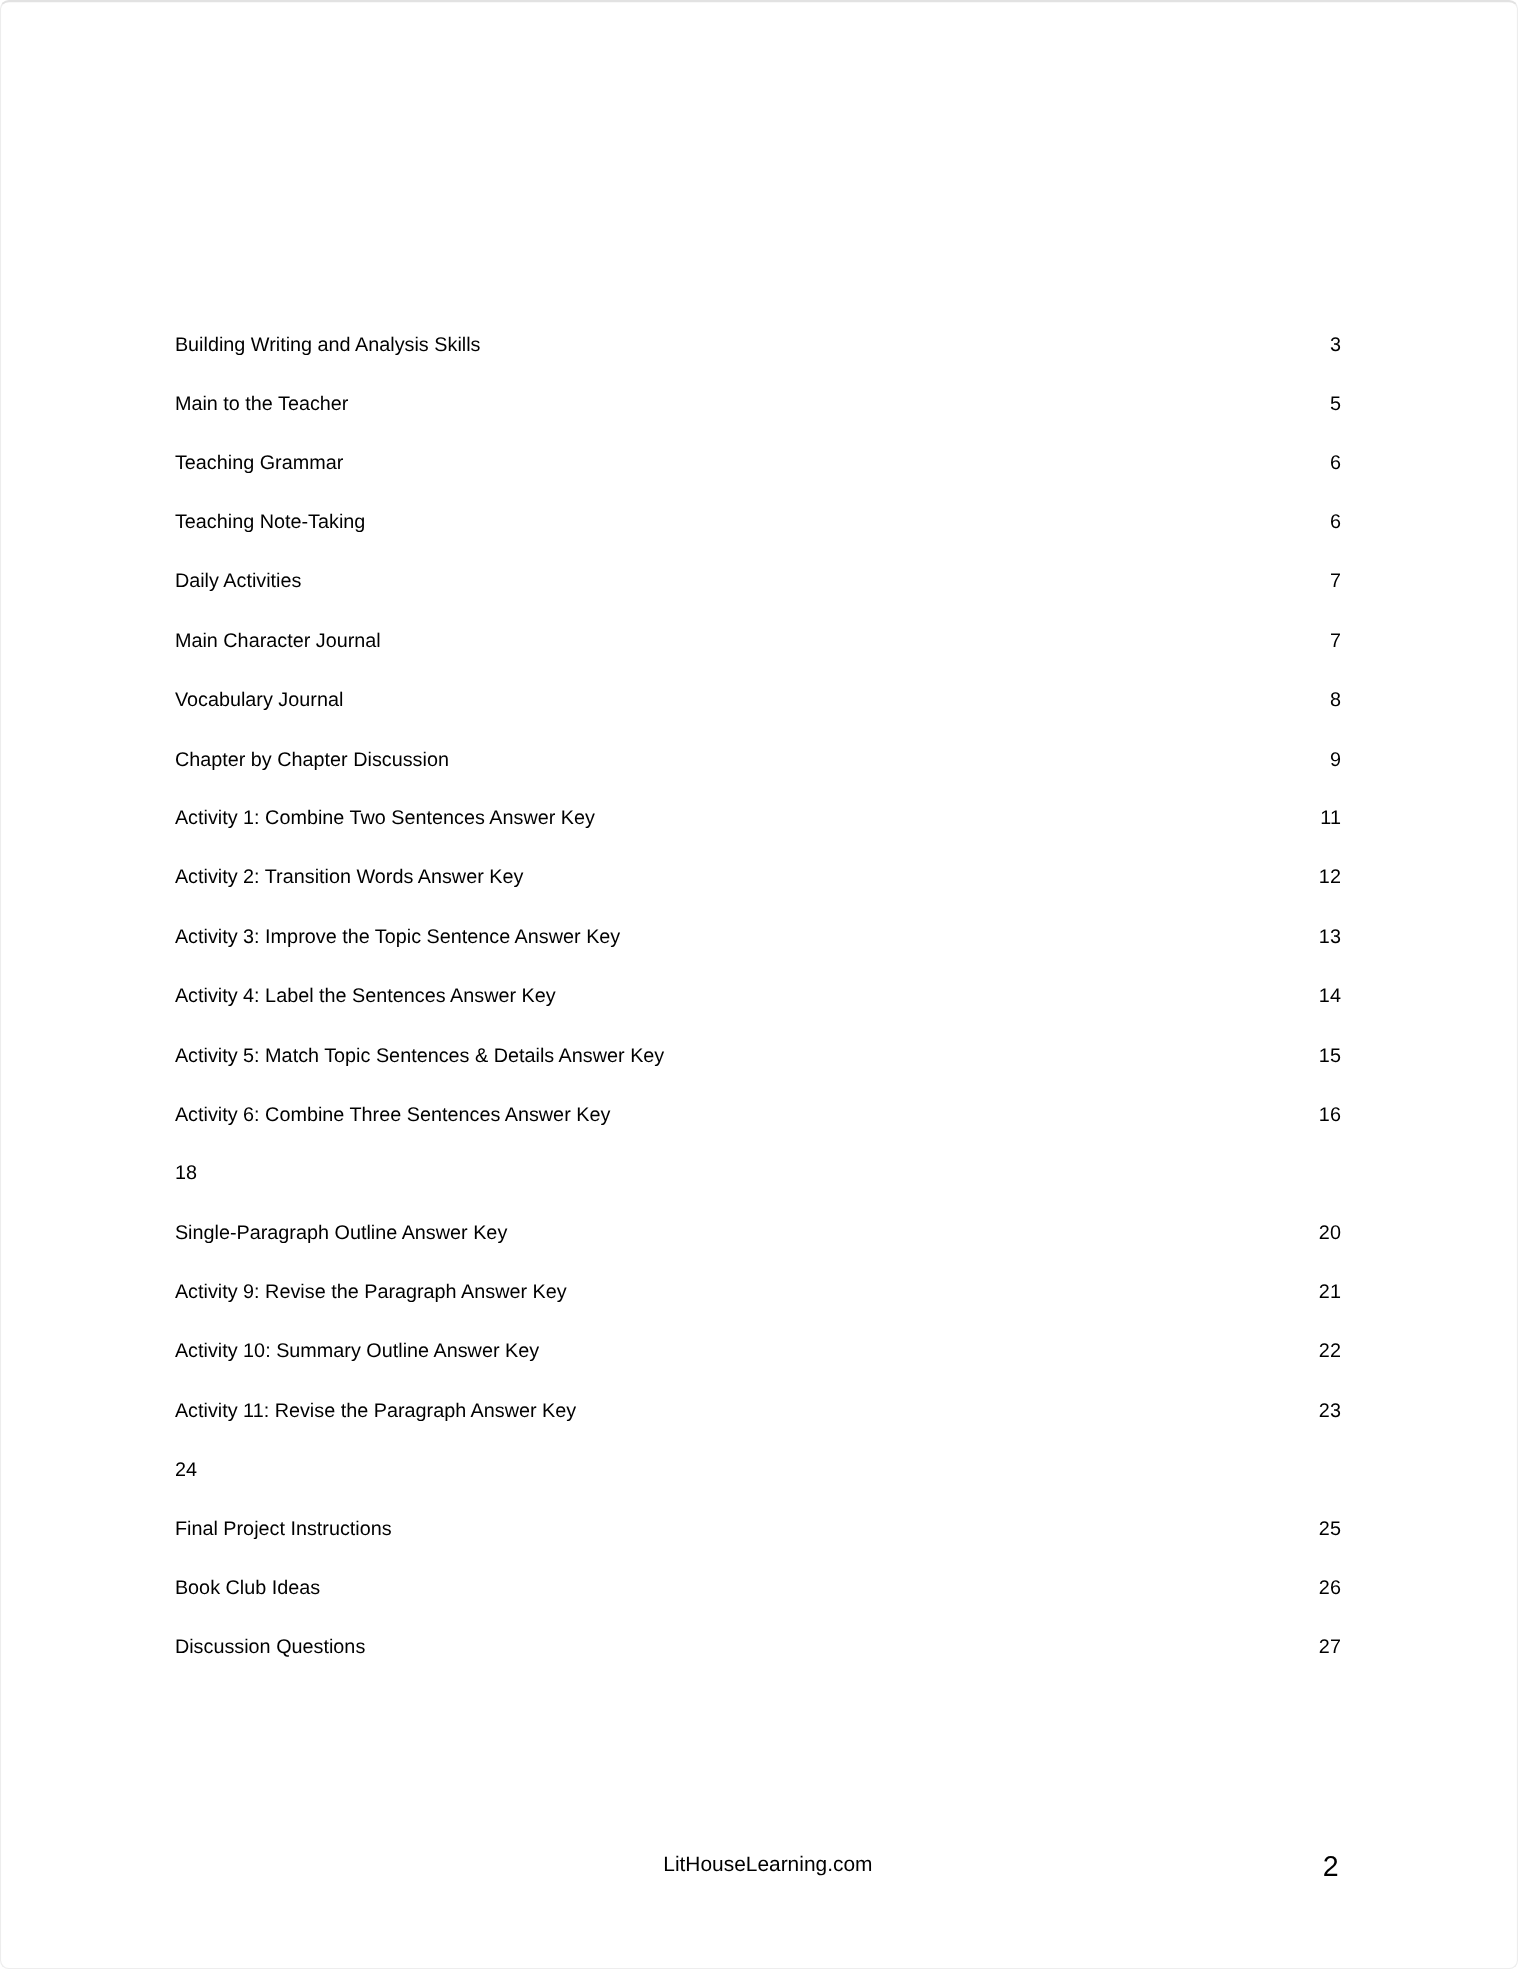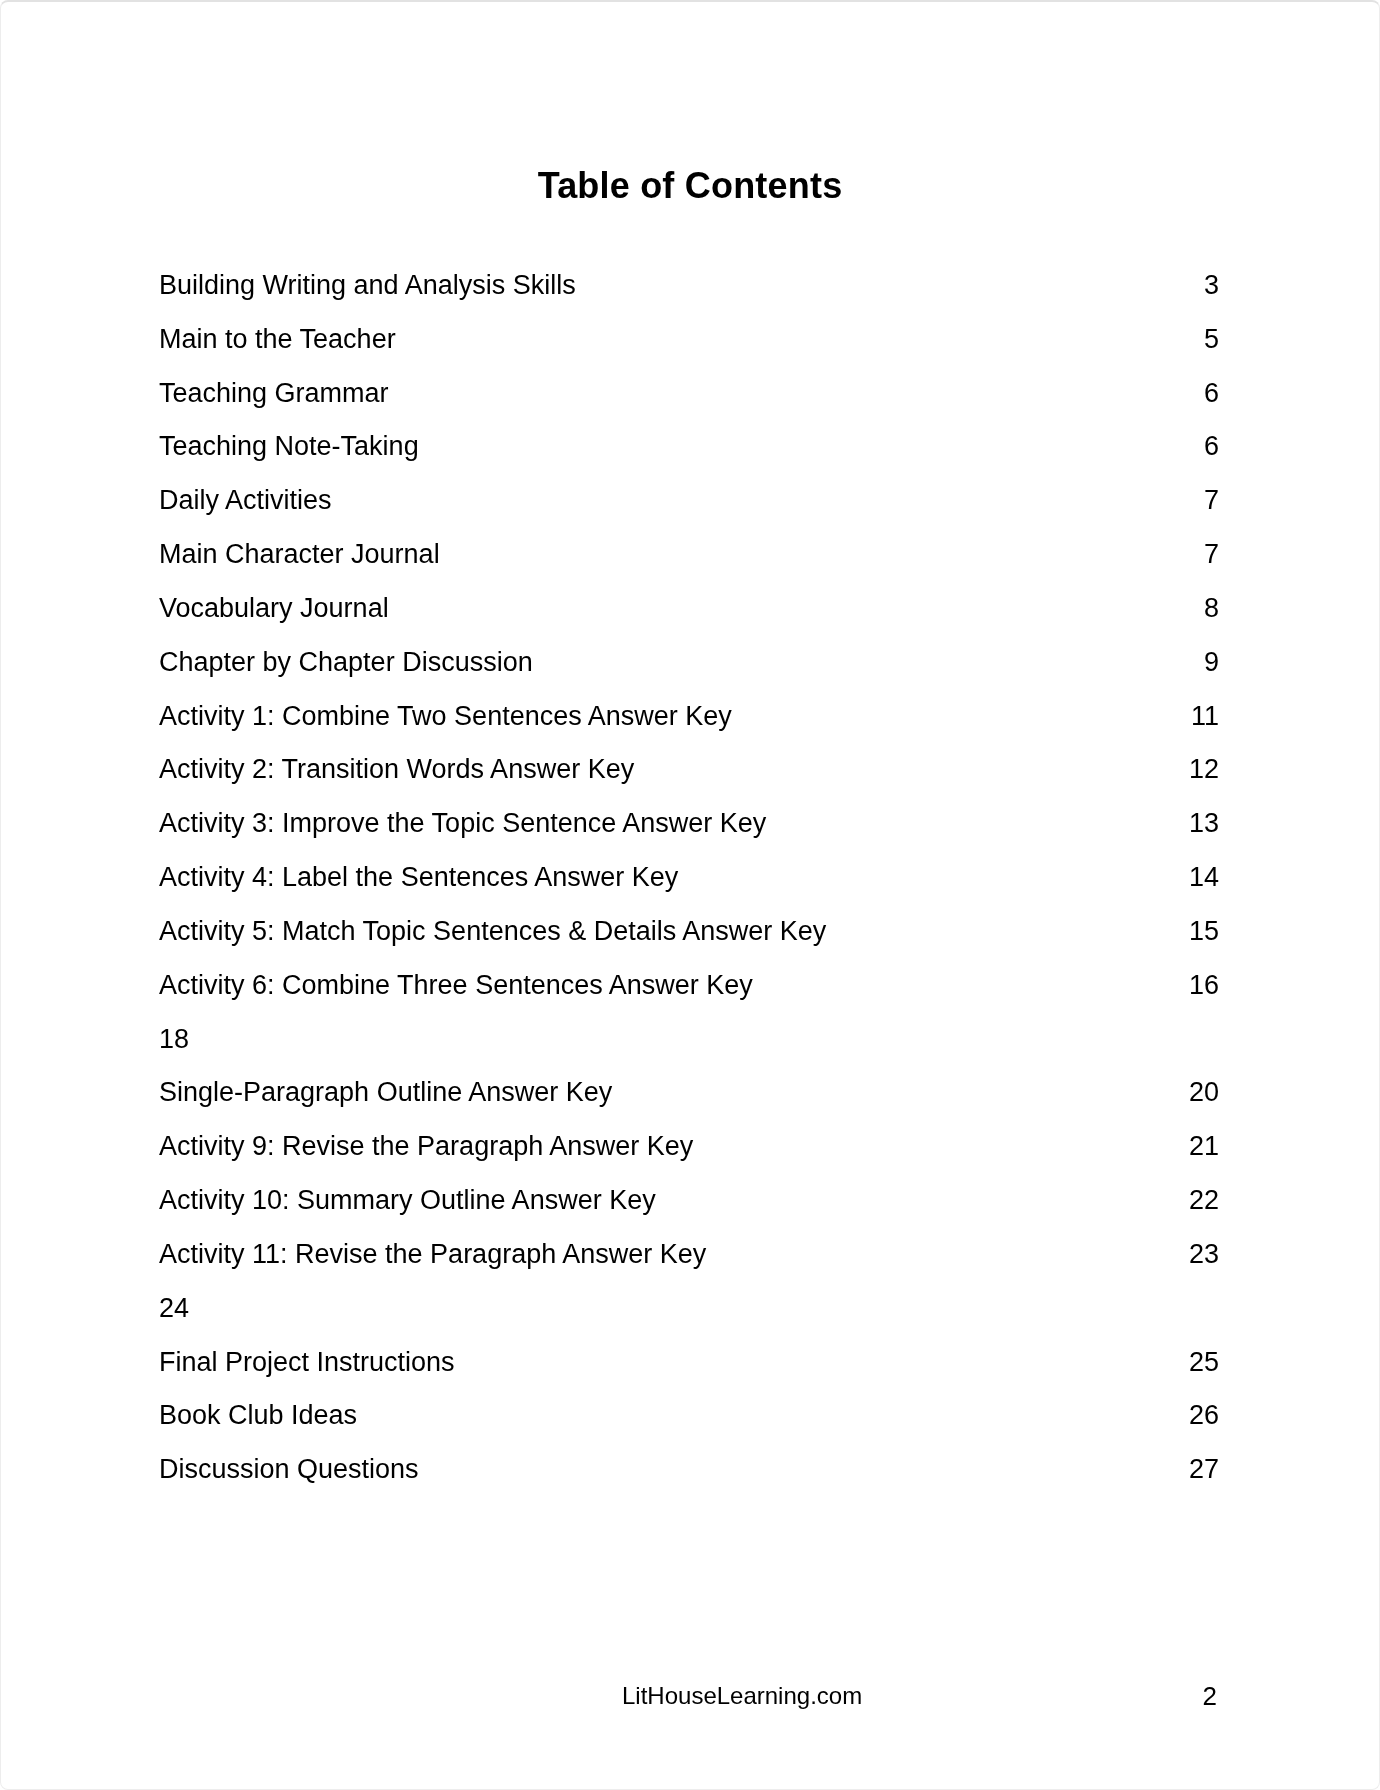--- a/index.html
+++ b/index.html
@@ -33,53 +33,52 @@
   }
   .toc-list {
     position: absolute;
     top: 268px;
     left: 158px;
     width: 1060px;
   }
   .toc-row {
     height: 53.83px;
     display: flex;
-    align-items: flex-start;
+    align-items: flex-end;
     justify-content: space-between;
-    font-size: 27px;
+    font-size: 18px;
   }
   .toc-row .toc-label {
     white-space: nowrap;
   }
   .toc-row .toc-page {
     text-align: right;
     white-space: nowrap;
   }
   .footer-site {
     position: absolute;
-    left: 621px;
+    left: 602px;
     top: 1681px;
-    font-size: 24px;
+    font-size: 19px;
     line-height: 26px;
   }
   .footer-page {
     position: absolute;
     right: 162px;
     top: 1681px;
     font-size: 26px;
     line-height: 26px;
     text-align: right;
   }
 </style>
 </head>
 <body>
 
 <div class="doc-page">
 
-  <div class="doc-title">Table of Contents</div>
 
   <div class="toc-list">
     <div class="toc-row">
       <span class="toc-label">Building Writing and Analysis Skills</span>
       <span class="toc-page">3</span>
     </div>
 
 
     <div class="toc-row">
       <span class="toc-label">Main to the Teacher</span>

